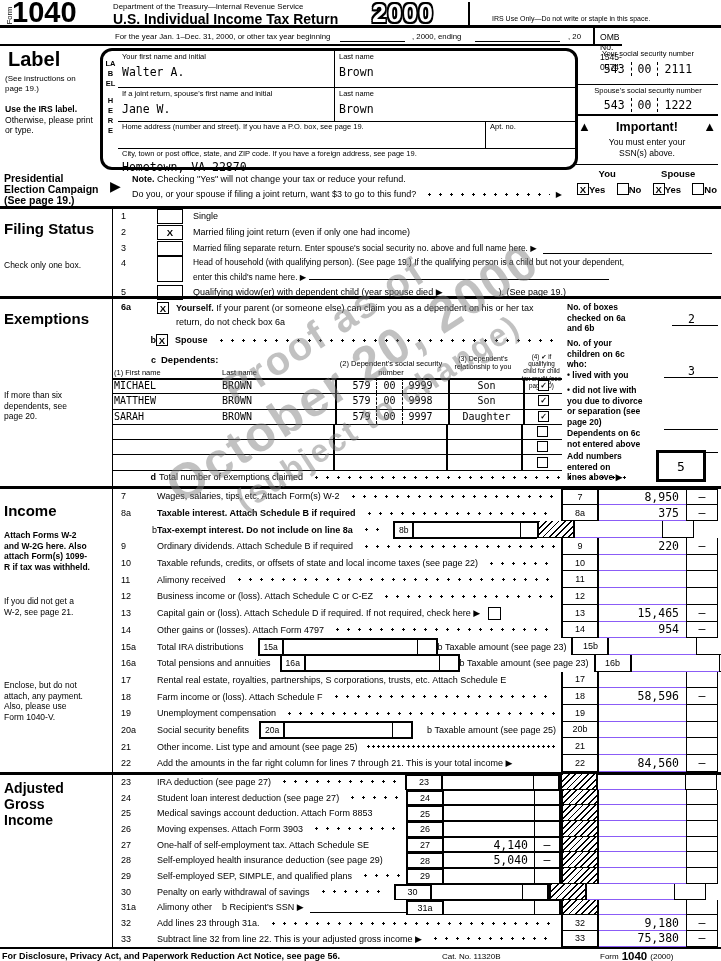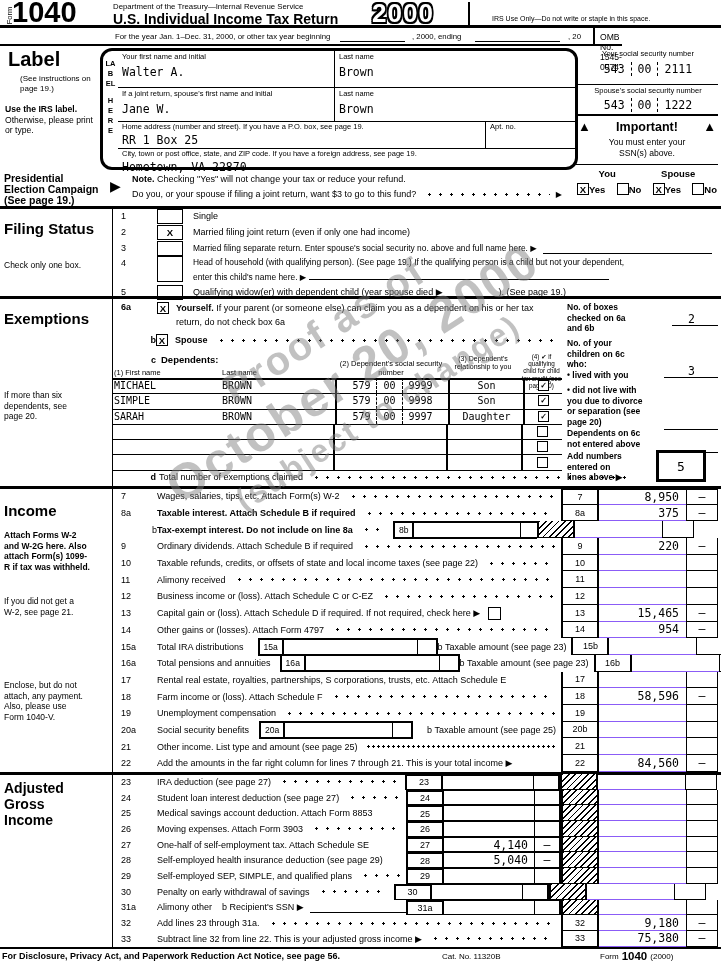--- a/index.html
+++ b/index.html
@@ -72,21 +72,21 @@
     <span class="abs blank" style="left:340px;top:4px;width:65px"></span>
     <div class="abs" style="left:412px;top:4px;font-size:7.8px">, 2000, ending</div>
     <span class="abs blank" style="left:475px;top:4px;width:85px"></span>
     <div class="abs" style="left:568px;top:4px;font-size:7.8px">, 20</div>
     <div class="abs" style="left:593px;top:0;width:2px;height:18px;background:#000"></div>
     <div class="abs" style="left:600px;top:4px;font-size:8.6px">OMB No. 1545-0074</div>
   </div>
 
   <div class="abs" style="left:0;top:46px;width:721px;height:126px">
     <div class="abs b" style="left:8px;top:2px;font-size:20px">Label</div>
-    <div class="abs head-sm" style="left:20px;top:28px;width:88px;font-size:8px">(See instructions on page 19.)</div>
+    <div class="abs head-sm" style="left:5px;top:28px;width:88px;font-size:8px">(See instructions on page 19.)</div>
     <div class="abs" style="left:5px;top:58px;width:92px;font-size:8.6px;line-height:1.25">
       <span class="b">Use the IRS label.</span>
       <span>Otherwise, please print or type.</span>
     </div>
 
     <div class="abs" style="left:100px;top:2px;width:478px;height:122px;border:3px solid #000;border-radius:12px;display:flex">
       <div style="flex:none;width:15px;padding-top:8px;display:flex;flex-direction:column;align-items:center">
         <div class="vtext">LABEL</div>
         <div class="vtext" style="margin-top:8px">HERE</div>
       </div>
@@ -110,21 +110,20 @@
           </div>
           <div style="flex:1;border-left:1.4px solid #000;padding:2px 0 0 4px">
             <div class="cap">Last name</div>
             <div class="val" style="margin-top:3px">Brown</div>
           </div>
         </div>
 
         <div style="flex:none;height:26px;border-bottom:1.6px solid #000;display:flex">
           <div style="flex:1;padding:1px 0 0 4px">
             <div class="cap">Home address (number and street). If you have a P.O. box, see page 19.</div>
-            <div class="val" style="margin-top:1px">RR 1        Box 25</div>
           </div>
           <div style="flex:none;width:85px;border-left:1.4px solid #000;padding:1px 0 0 4px">
             <div class="cap">Apt. no.</div>
           </div>
         </div>
 
         <div style="flex:1;padding:1px 0 0 4px">
           <div class="cap">City, town or post office, state, and ZIP code. If you have a foreign address, see page 19.</div>
           <div class="val" style="margin-top:1px">Hometown, VA        22870</div>
         </div>
@@ -286,21 +285,21 @@
             <span>00</span>
             <span class="ssnsep" style="border-left-width:1.2px"></span>
             <span>9999</span>
           </span>
         <span class="val" style="flex:none;width:73px;font-size:10px;text-align:center">Son</span>
         <span style="flex:1;display:flex;justify-content:center;border-left:2px solid #000;align-self:stretch;align-items:center">
             <span class="cb" style="width:11px;height:11px;font-size:8px">✓</span>
           </span>
       </div>
       <div class="r" style="position:absolute;left:0;top:41.3px;width:450px;height:15.3px;border-bottom:1.6px solid #000">
-        <span class="val" style="flex:none;width:108px;font-size:10px;padding-left:2px">SIMPLE</span>
+        <span class="val" style="flex:none;width:108px;font-size:10px;padding-left:2px">MATTHEW</span>
         <span class="val" style="flex:none;width:113px;font-size:10px">BROWN</span>
         <span class="r val" style="flex:none;width:111px;font-size:10px;border-left:2px solid #000;border-right:2px solid #000;align-self:stretch;justify-content:center">
             <span>579</span>
             <span class="ssnsep" style="border-left-width:1.2px"></span>
             <span>00</span>
             <span class="ssnsep" style="border-left-width:1.2px"></span>
             <span>9998</span>
           </span>
         <span class="val" style="flex:none;width:73px;font-size:10px;text-align:center">Son</span>
         <span style="flex:1;display:flex;justify-content:center;border-left:2px solid #000;align-self:stretch;align-items:center">

